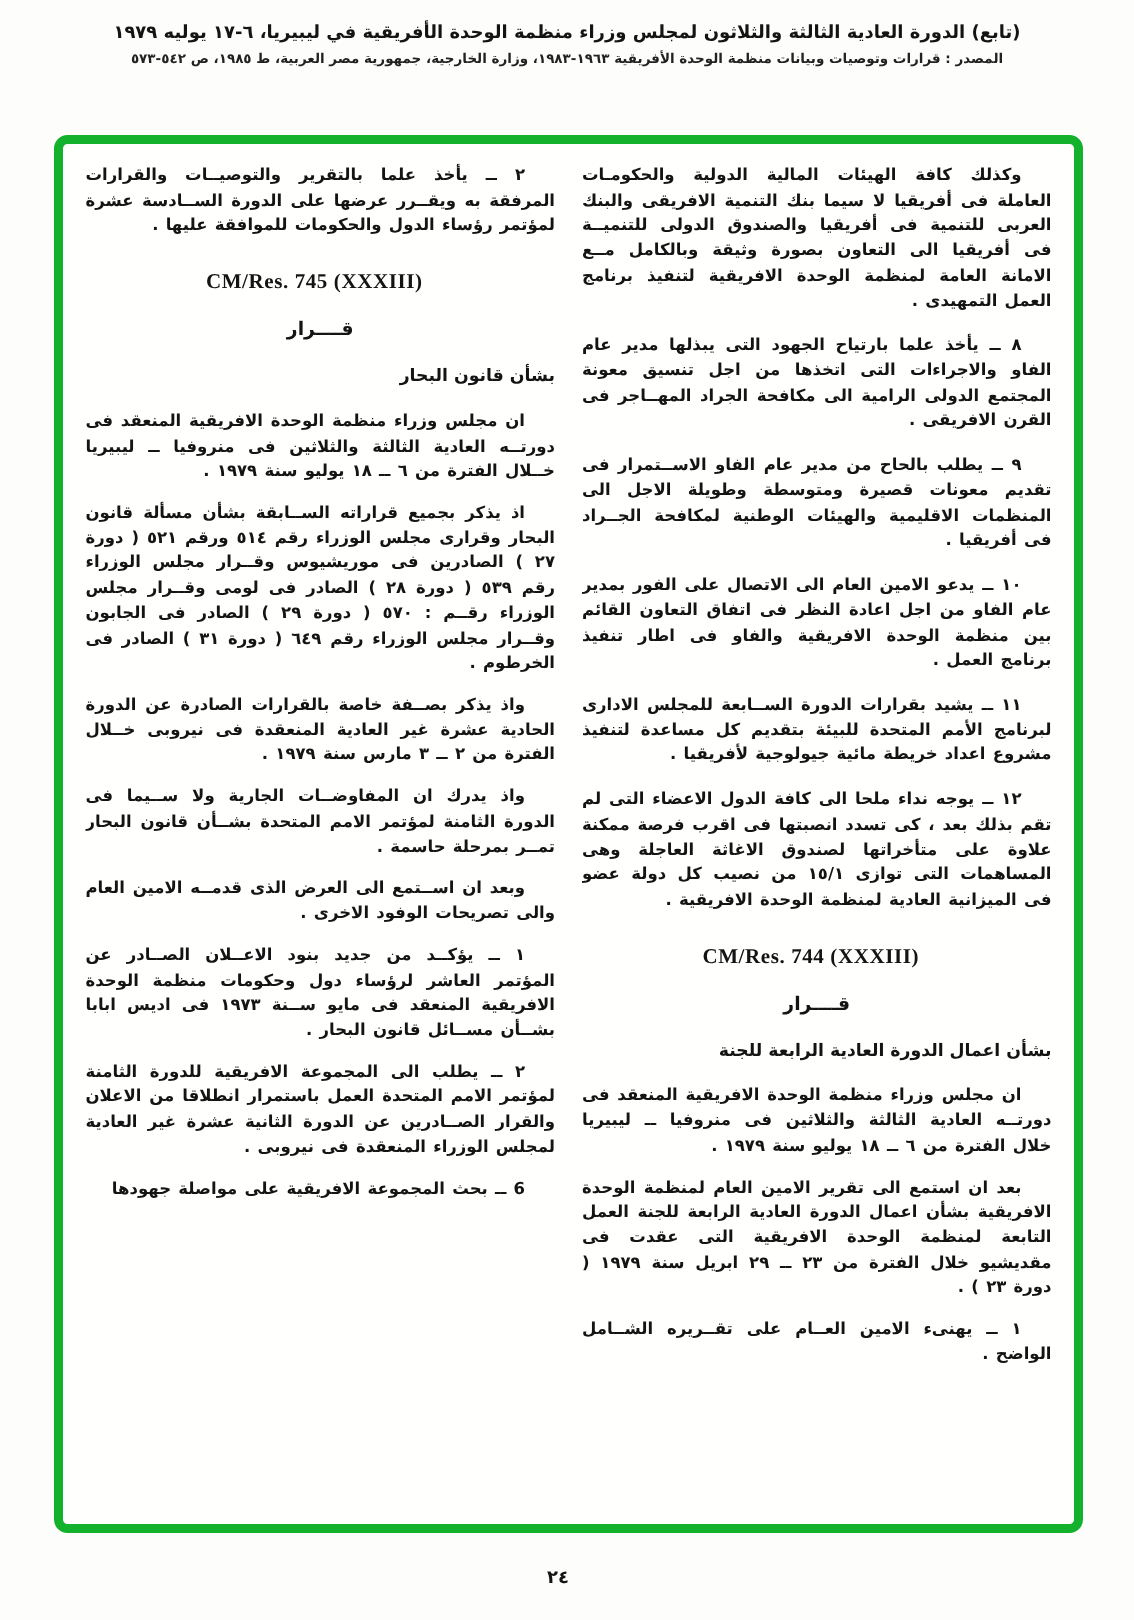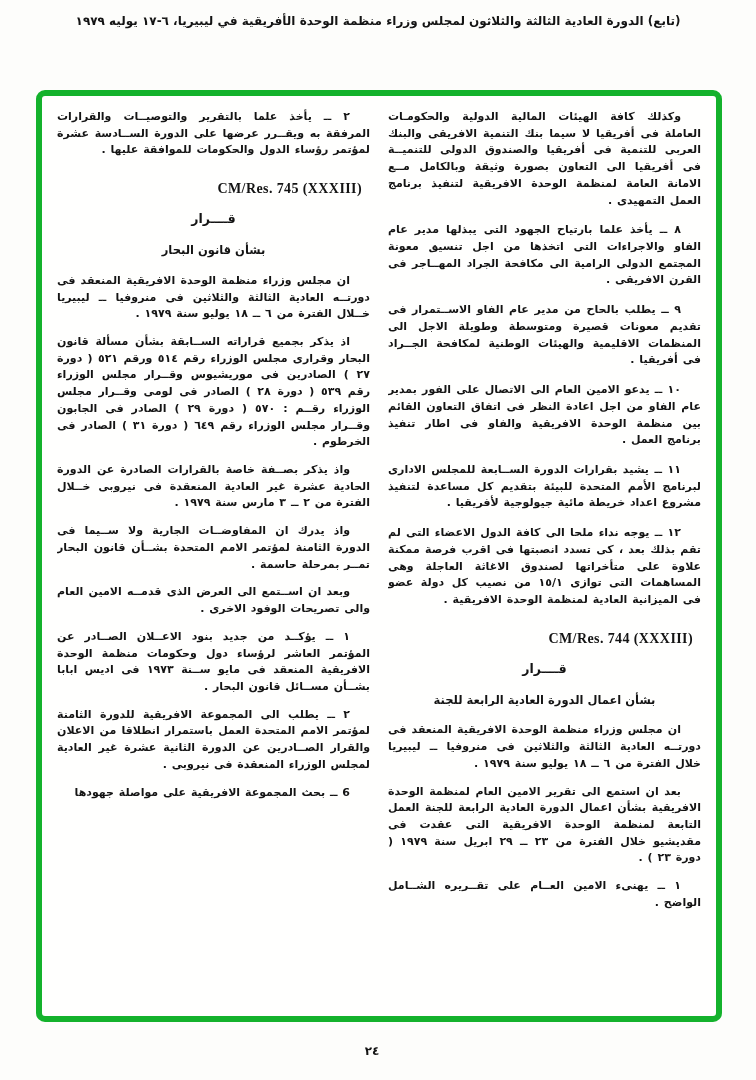--- a/index.html
+++ b/index.html
@@ -55,57 +55,58 @@
     font-size: 11px;
     line-height: 1.52;
     font-weight: 700;
     text-indent: 20px;
     margin-bottom: 13px;
     word-spacing: 1px;
   }
   .para.tight { margin-bottom: 11px; }
   .res-code {
     direction: ltr;
-    text-align: right;
+    text-align: center;
     font-family: "Liberation Serif", "DejaVu Serif", serif;
     font-size: 14px;
     font-weight: 700;
     letter-spacing: 0.4px;
     margin: 22px 0 14px 0;
     padding-right: 8px;
   }
   .h-qarar {
     direction: rtl;
     text-align: center;
     font-size: 12.5px;
     font-weight: 700;
     margin: 4px 0 14px 0;
   }
   .h-subject {
     direction: rtl;
-    text-align: center;
+    text-align: right;
     font-size: 11.5px;
     font-weight: 700;
     line-height: 1.8;
     margin-bottom: 12px;
   }
   .page-number {
     position: absolute;
     bottom: 22px; left: 0; right: 12px;
     text-align: center;
     font-size: 12px;
     font-weight: 700;
     direction: rtl;
   }
 </style>
 </head>
 <body>
 
 <header class="doc-header">
   <div class="line1">(تابع) الدورة العادية الثالثة والثلاثون لمجلس وزراء منظمة الوحدة الأفريقية في ليبيريا، ٦-١٧ يوليه ١٩٧٩</div>
+  <div class="line2">المصدر : قرارات وتوصيات وبيانات منظمة الوحدة الأفريقية ١٩٦٣-١٩٨٣، وزارة الخارجية، جمهورية مصر العربية، ط ١٩٨٥، ص ٥٤٢-٥٧٣</div>
 </header>
 
 <main class="frame">
   <div class="columns">
 
     <section class="col">
       <p class="para">وكذلك كافة الهيئات المالية الدولية والحكومـات العاملة فى أفريقيا لا سيما بنك التنمية الافريقى والبنك العربى للتنمية فى أفريقيا والصندوق الدولى للتنميــة فى أفريقيا الى التعاون بصورة وثيقة وبالكامل مــع الامانة العامة لمنظمة الوحدة الافريقية لتنفيذ برنامج العمل التمهيدى .</p>
       <p class="para">٨ ــ يأخذ علما بارتياح الجهود التى يبذلها مدير عام الفاو والاجراءات التى اتخذها من اجل تنسيق معونة المجتمع الدولى الرامية الى مكافحة الجراد المهــاجر فى القرن الافريقى .</p>
       <p class="para">٩ ــ يطلب بالحاح من مدير عام الفاو الاســتمرار فى تقديم معونات قصيرة ومتوسطة وطويلة الاجل الى المنظمات الاقليمية والهيئات الوطنية لمكافحة الجــراد فى أفريقيا .</p>
       <p class="para">١٠ ــ يدعو الامين العام الى الاتصال على الفور بمدير عام الفاو من اجل اعادة النظر فى اتفاق التعاون القائم بين منظمة الوحدة الافريقية والفاو فى اطار تنفيذ برنامج العمل .</p>

